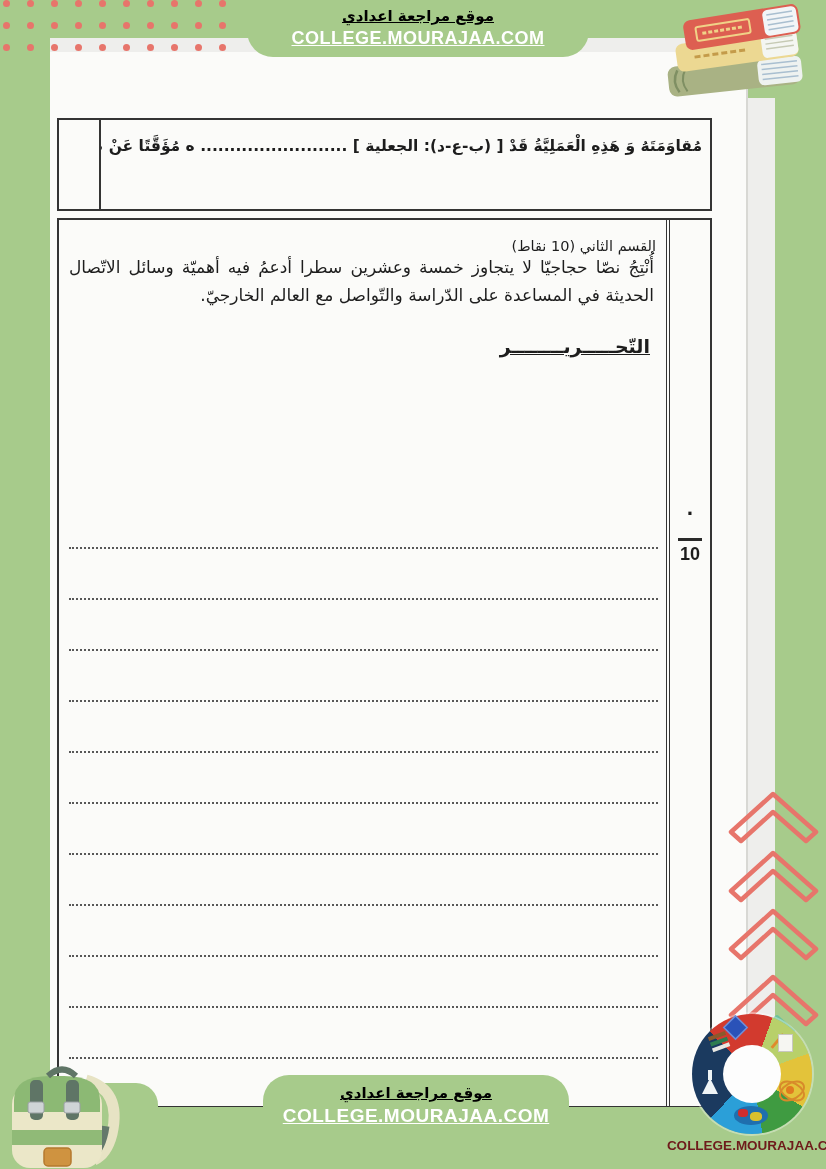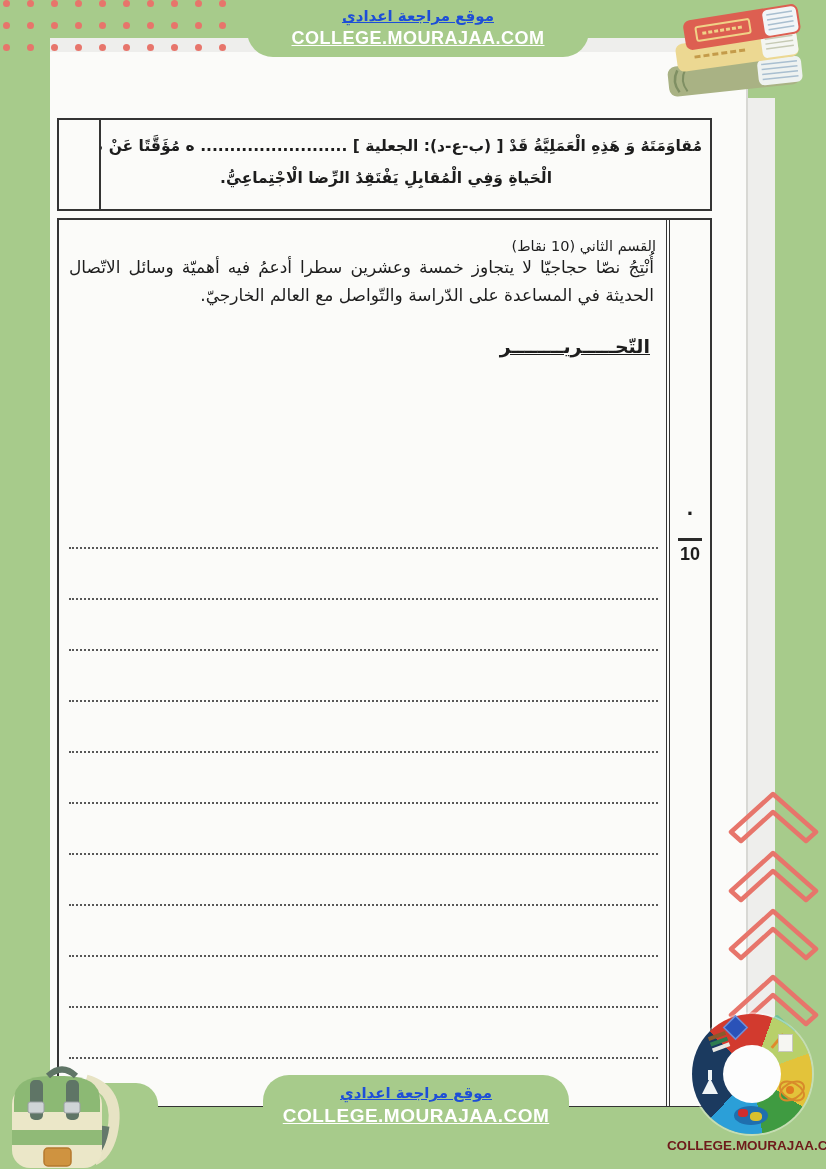--- a/index.html
+++ b/index.html
@@ -13,21 +13,21 @@
   .band-right{left:775px;top:0;width:51px;height:1169px;}
   .band-bottom{left:0;top:1107px;width:826px;height:62px;z-index:6;}
   .corner-tr{left:700px;top:0;width:126px;height:98px;border-radius:0 0 0 26px;}
   .corner-bl{left:0;top:1083px;width:158px;height:86px;border-radius:0 22px 0 0;z-index:6;}
 
   
   .header-bump{position:absolute;left:247px;top:0;width:342px;height:57px;background:#a7cb8b;
     border-radius:0 0 26px 26px;z-index:7;display:flex;flex-direction:column;align-items:center;justify-content:center;}
   .footer-bump{position:absolute;left:263px;top:1075px;width:306px;height:94px;background:#a7cb8b;
     border-radius:26px 26px 0 0;z-index:7;display:flex;flex-direction:column;align-items:center;padding-top:8px;box-sizing:border-box;}
-  .site-ar{color:#1d4ed8;font-weight:bold;font-size:15px;text-decoration:underline;direction:rtl;line-height:1.4;}
+  .site-ar{color:#000000;font-weight:bold;font-size:15px;text-decoration:underline;direction:rtl;line-height:1.4;}
   .site-domain{color:#fff;font-weight:bold;font-size:18px;text-decoration:underline;
     font-family:"Liberation Sans","DejaVu Sans",sans-serif;letter-spacing:.5px;line-height:1.3;}
 
   
   #dots-layer{position:absolute;left:0;top:0;width:250px;height:60px;z-index:8;}
   .dot{position:absolute;width:7px;height:7px;border-radius:50%;background:#e7756b;}
 
   
   .scan-page{position:absolute;left:50px;top:52px;width:696px;height:1056px;background:#fbfbf9;
     border-right:2px solid #d8d8d4;z-index:2;}
@@ -101,21 +101,20 @@
   <div class="band band-left"></div>
   <div class="band band-right"></div>
   <div class="band corner-tr"></div>
 
   <div class="scan-page"></div>
 
   <div class="exam-box top-box">
     <div class="grade-cell"></div>
     <div class="text-cell">
       <div class="l1">مُقاوَمَتَهُ وَ هَذِهِ الْعَمَلِيَّةُ قَدْ [ (ب-ع-د): الجعلية ] ......................... ه مُؤَقَّتًا عَنْ ضُغُوطاتِ</div>
-      <div class="l2">الْحَياةِ وَفِي الْمُقابِلِ يَفْتَقِدُ الرِّضا الْاجْتِماعِيُّ.</div>
     </div>
   </div>
 
   <div class="exam-box main-box">
     <div class="content-area">
       <div class="section-title">القسم الثاني (10 نقاط)</div>
       <p class="task">أُنْتِجُ نصّا حجاجيّا لا يتجاوز خمسة وعشرين سطرا أدعمُ فيه أهميّة وسائل الاتّصال الحديثة في المساعدة على الدّراسة والتّواصل مع العالم الخارجيّ.</p>
       <div class="redaction">التّحـــــريــــــــر</div>
     </div>
 

